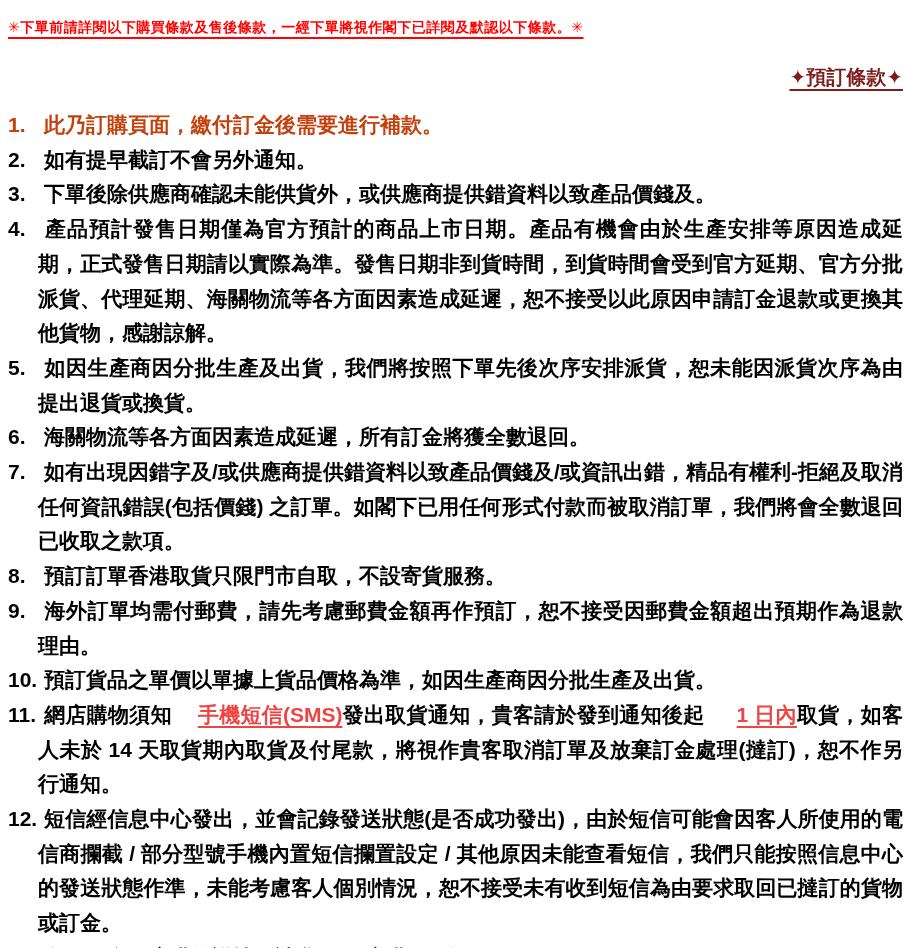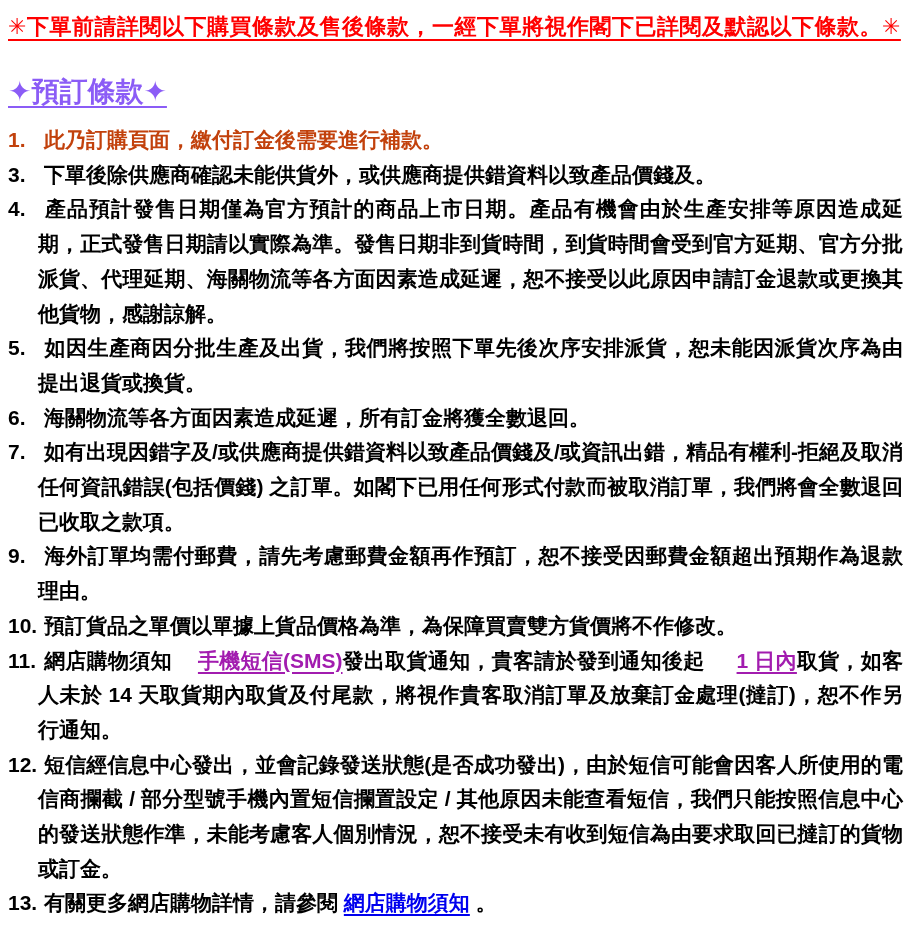--- a/index.html
+++ b/index.html
@@ -15,37 +15,38 @@
     font-weight: 700;
     color: #000000;
     overflow: hidden;
   }
   .doc {
     box-sizing: border-box;
     width: 913px;
     padding: 10px 10px 0 8px;
   }
   .notice {
-    margin: 2px 0 35px 0;
-    font-size: 22px;
+    margin: 2px 0 20px 0;
+    font-size: 14px;
     line-height: 30px;
     color: #ff0000;
     text-decoration: underline;
     text-decoration-thickness: 2px;
     text-underline-offset: 5px;
     letter-spacing: 0.5px;
   }
   .section-heading {
     margin: 0 0 16px 0;
-    font-size: 28px;
+    font-size: 20px;
     line-height: 30px;
-    color: #8b5cf6;
+    color: #7f1d1d;
     text-decoration: underline;
     text-decoration-thickness: 2px;
     text-underline-offset: 5px;
+    text-align: right;
   }
   ol.terms {
     list-style: none;
     margin: 0;
     padding: 0;
     font-size: 21px;
     line-height: 34.7px;
   }
   li.term {
     padding-left: 30px;
@@ -55,21 +56,21 @@
   li.term .num {
     display: inline-block;
     width: 36px;
     text-indent: 0;
   }
   li.term.red-item,
   li.term.red-item .num {
     color: #c2410c;
   }
   .red-underline {
-    color: #a21caf;
+    color: #ef4444;
     text-decoration: underline;
     text-decoration-thickness: 2px;
     text-underline-offset: 4px;
     margin-left: 26px;
   }
   a.link {
     color: #0000ee;
     text-decoration: underline;
     text-decoration-thickness: 2px;
     text-underline-offset: 4px;
@@ -80,25 +81,27 @@
 <body>
 
 <div class="doc">
 
   <div class="notice">✳下單前請詳閱以下購買條款及售後條款，一經下單將視作閣下已詳閱及默認以下條款。✳</div>
 
   <div class="section-heading">✦預訂條款✦</div>
 
   <ol class="terms">
     <li class="term red-item"><span class="num">1.</span><span>此乃訂購頁面，繳付訂金後需要進行補款。</span></li>
+    <li class="term"><span class="num">2.</span><span>如有提早截訂不會另外通知。</span></li>
     <li class="term"><span class="num">3.</span><span>下單後除供應商確認未能供貨外，或供應商提供錯資料以致產品價錢及。</span></li>
     <li class="term"><span class="num">4.</span><span>產品預計發售日期僅為官方預計的商品上市日期。產品有機會由於生產安排等原因造成延期，正式發售日期請以實際為準。發售日期非到貨時間，到貨時間會受到官方延期、官方分批派貨、代理延期、海關物流等各方面因素造成延遲，恕不接受以此原因申請訂金退款或更換其他貨物，感謝諒解。</span></li>
     <li class="term"><span class="num">5.</span><span>如因生產商因分批生產及出貨，我們將按照下單先後次序安排派貨，恕未能因派貨次序為由提出退貨或換貨。</span></li>
     <li class="term"><span class="num">6.</span><span>海關物流等各方面因素造成延遲，所有訂金將獲全數退回。</span></li>
     <li class="term"><span class="num">7.</span><span>如有出現因錯字及/或供應商提供錯資料以致產品價錢及/或資訊出錯，精品有權利-拒絕及取消任何資訊錯誤(包括價錢) 之訂單。如閣下已用任何形式付款而被取消訂單，我們將會全數退回已收取之款項。</span></li>
+    <li class="term"><span class="num">8.</span><span>預訂訂單香港取貨只限門市自取，不設寄貨服務。</span></li>
     <li class="term"><span class="num">9.</span><span>海外訂單均需付郵費，請先考慮郵費金額再作預訂，恕不接受因郵費金額超出預期作為退款理由。</span></li>
-    <li class="term"><span class="num">10.</span><span>預訂貨品之單價以單據上貨品價格為準，為保障買賣雙方貨價將不作修改。</span></li>
+    <li class="term"><span class="num">10.</span><span>預訂貨品之單價以單據上貨品價格為準，如因生產商因分批生產及出貨。</span></li>
     <li class="term"><span class="num">11.</span><span>網店購物須知</span><span class="red-underline">手機短信(SMS)</span><span>發出取貨通知，貴客請於發到通知後起 </span><span class="red-underline">1 日內</span><span>取貨，如客人未於 14 天取貨期內取貨及付尾款，將視作貴客取消訂單及放棄訂金處理(撻訂)，恕不作另行通知。</span></li>
     <li class="term"><span class="num">12.</span><span>短信經信息中心發出，並會記錄發送狀態(是否成功發出)，由於短信可能會因客人所使用的電信商攔截 / 部分型號手機內置短信攔置設定 / 其他原因未能查看短信，我們只能按照信息中心的發送狀態作準，未能考慮客人個別情況，恕不接受未有收到短信為由要求取回已撻訂的貨物或訂金。</span></li>
     <li class="term"><span class="num">13.</span><span>有關更多網店購物詳情，請參閱 </span><a class="link">網店購物須知</a><span> 。</span></li>
   </ol>
 
 </div>
 
 </body></html>

